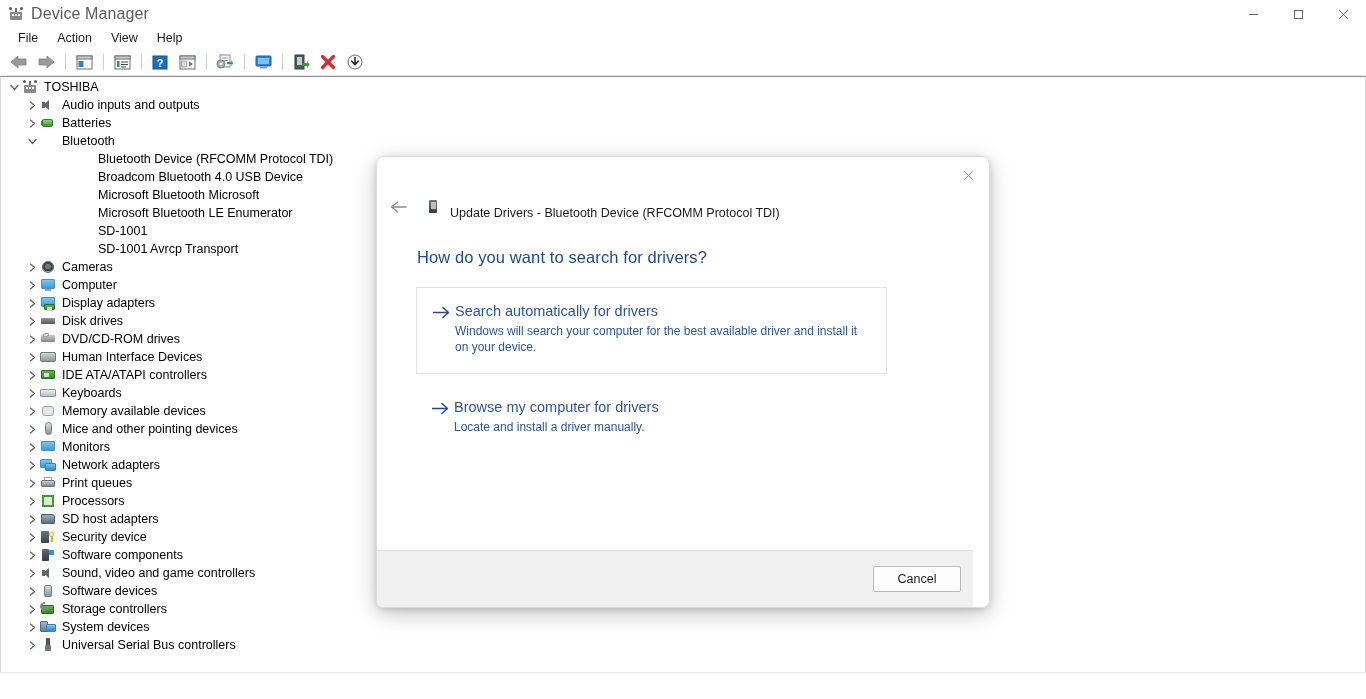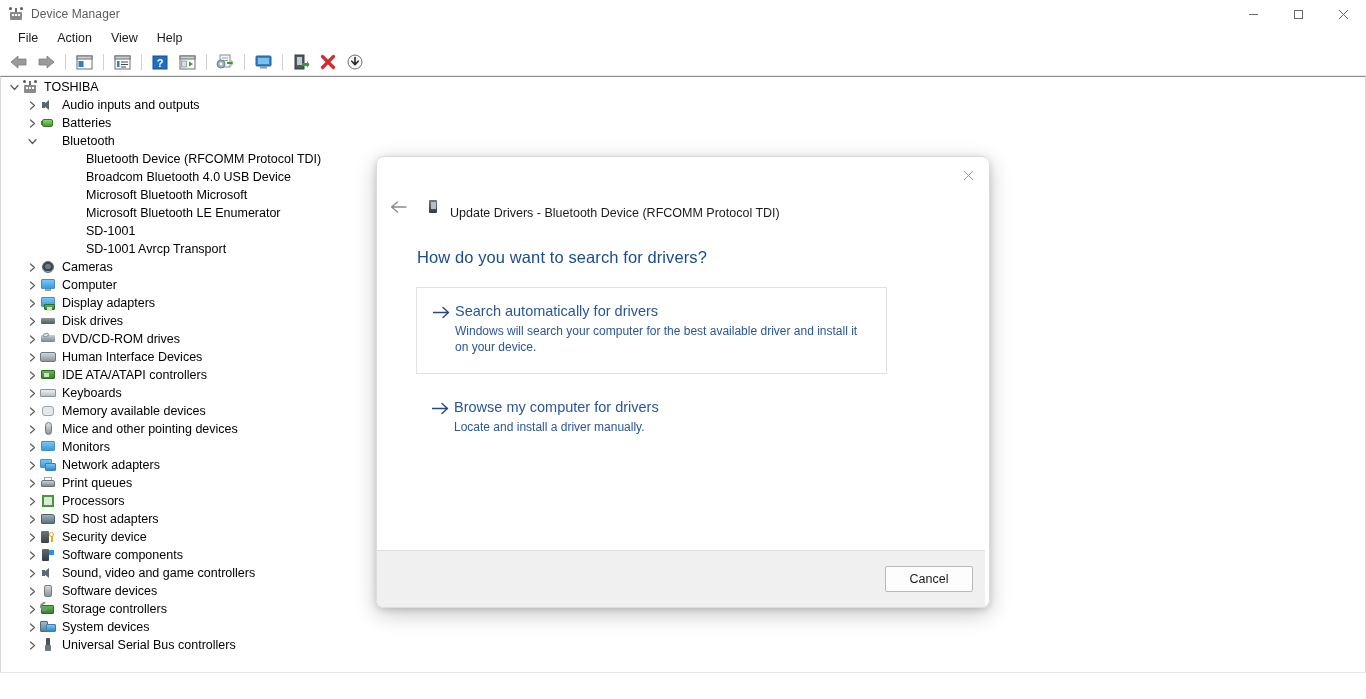--- a/index.html
+++ b/index.html
@@ -62,21 +62,21 @@
     position: absolute;
     top: 8px;
     width: 2px; height: 2px;
     background: #ffffff;
   }
   .devmgr-glyph .pin.p1 { left: 4px; }
   .devmgr-glyph .pin.p2 { left: 7px; }
   .devmgr-glyph .pin.p3 { left: 10px; }
 
   #titlebar .title-text {
-    font-size: 12px;
+    font-size: 16px;
     color: #5c5c5c;
     letter-spacing: 0.1px;
   }
   #window-controls {
     position: absolute;
     right: 0; top: 0;
     height: 28px;
     display: flex;
   }
   #window-controls .winbtn {
@@ -164,21 +164,21 @@
     width: 16px; height: 16px;
     flex: 0 0 auto;
     margin-right: 6px;
     position: relative;
   }
   .tnode .tlabel { line-height: 18px; text-align: right; }
 
   
   .lvl0 { padding-left: 6px; }
   .lvl1 { padding-left: 24px; }
-  .lvl2 { padding-left: 48px; }
+  .lvl2 { padding-left: 60px; }
 
   
   .ic-bt {
     width: 14px; height: 14px;
     margin: 1px;
     background: #2196f3;
     border-radius: 3px;
     position: relative;
     box-shadow: inset 0 0 0 1px #1479c9;
   }
@@ -589,21 +589,21 @@
     margin-top: 2px;
     max-width: 416px;
   }
   #opt2 {
     margin-left: 55px;
     margin-top: 24px;
     width: 460px;
   }
   #dlg-footer {
     position: absolute;
-    left: 0; right: 4px; bottom: 0;
+    left: 0; right: 16px; bottom: 0;
     height: 57px;
     background: #f0f0f0;
     border-top: 1px solid #dfdfdf;
     display: flex;
     align-items: center;
     justify-content: flex-end;
     padding-right: 12px;
     box-sizing: border-box;
   }
   #cancel-btn {

